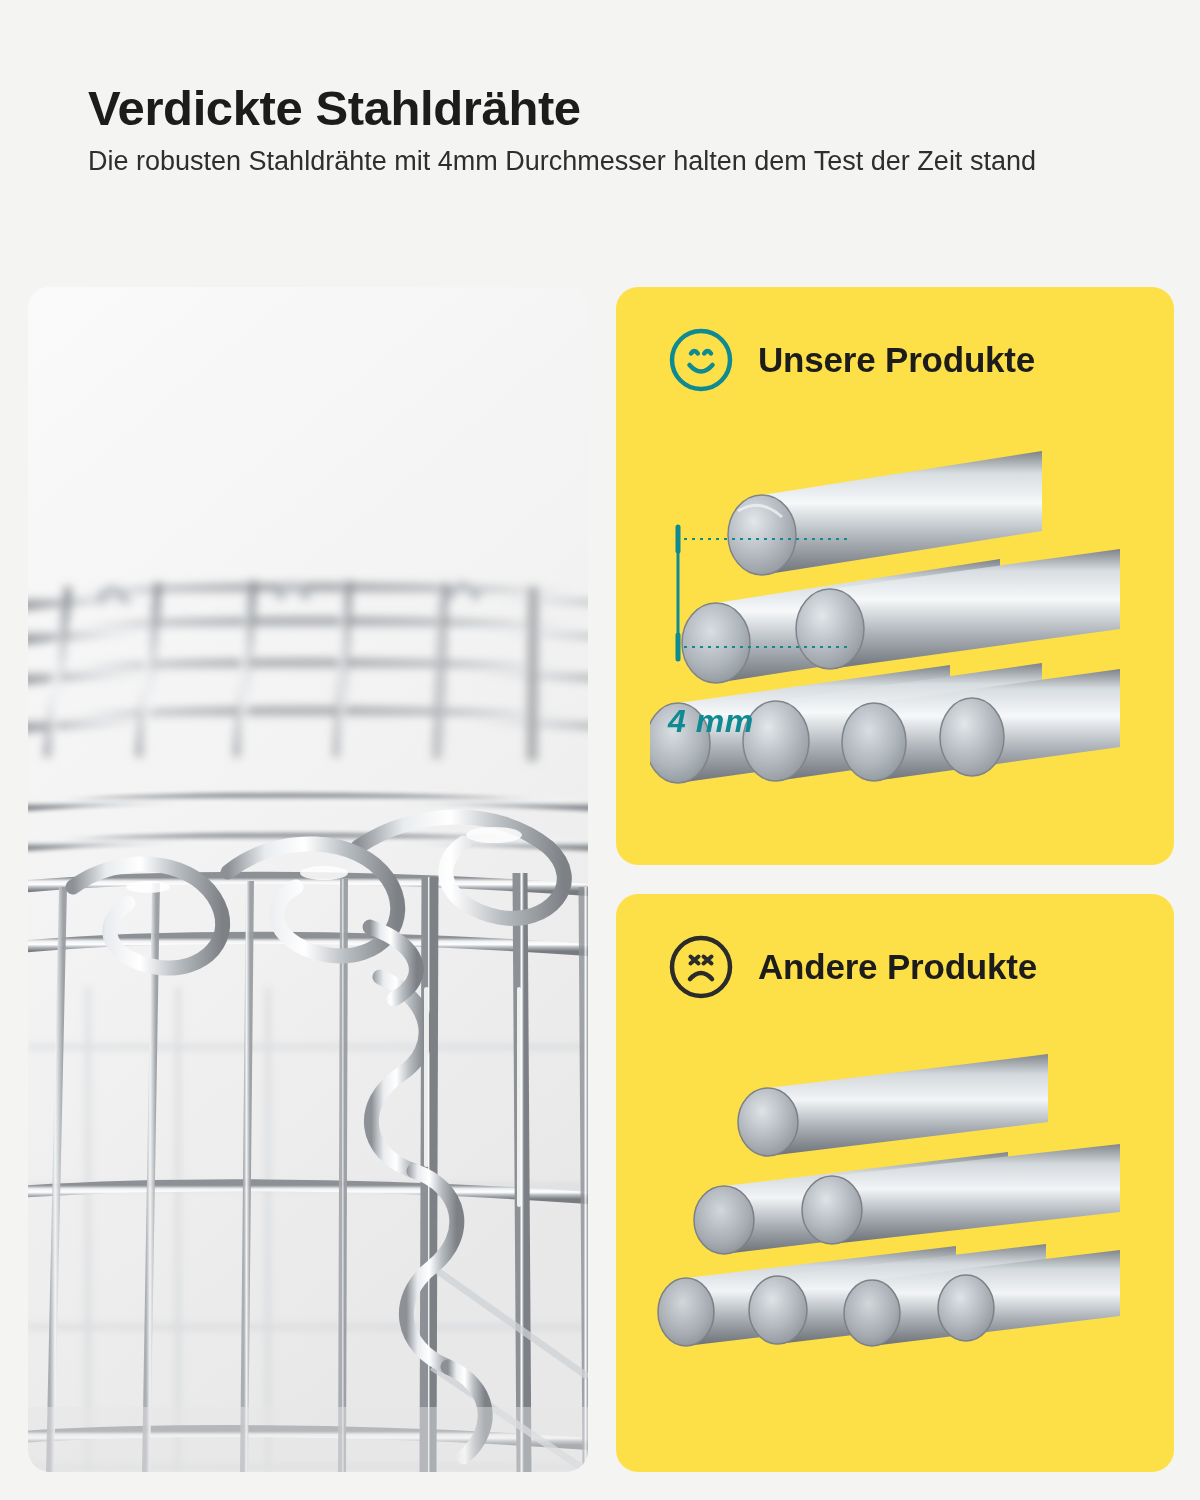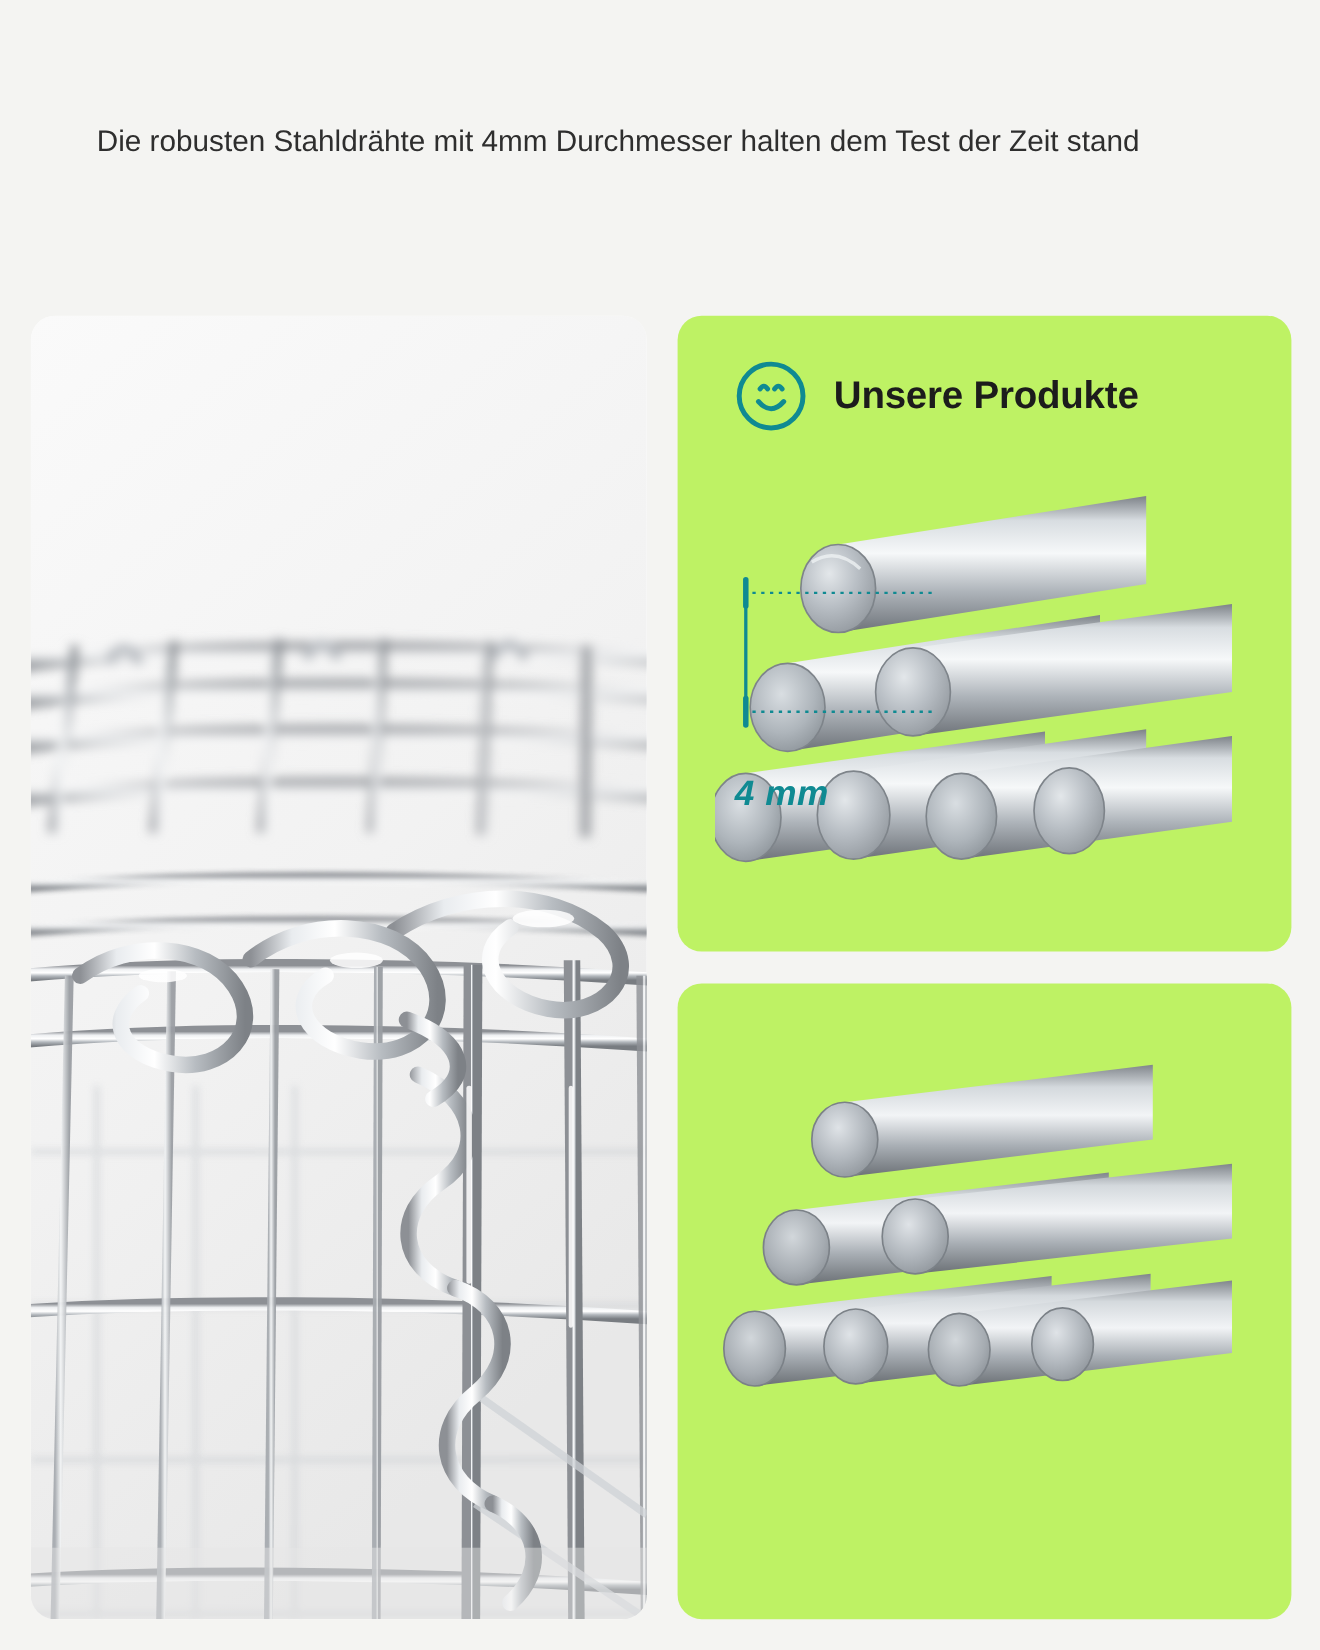--- a/index.html
+++ b/index.html
@@ -27,39 +27,39 @@
     width: 1030px;
   }
   .title {
     font-size: 49px;
     font-weight: 700;
     color: #1c1c1c;
     letter-spacing: -0.4px;
     line-height: 1.15;
   }
   .subtitle {
-    margin-top: 30px;
+    margin-top: 7px;
     font-size: 27px;
     font-weight: 400;
     color: #2e2e2e;
     line-height: 1.38;
     max-width: 1000px;
   }
 
   
   .content {
     position: absolute;
     left: 28px;
     top: 287px;
     width: 1146px;
     height: 1185px;
   }
 
   .card {
-    background: #bef264;
+    background: #fde047;
     border-radius: 22px;
     position: absolute;
     overflow: hidden;
   }
 
   
   .photo-card {
     left: 0;
     top: 0;
     width: 560px;
@@ -119,20 +119,21 @@
 
   
   .photo-svg { position: absolute; left: 0; top: 0; }
 </style>
 </head>
 <body>
 
 <div class="page">
 
   <div class="header">
+    <h1 class="title">Verdickte Stahldrähte</h1>
     <p class="subtitle">Die robusten Stahldrähte mit 4mm Durchmesser halten dem Test der Zeit stand</p>
   </div>
 
   <div class="content">
 
     <div class="card photo-card">
       <svg class="photo-svg" width="560" height="1185" viewBox="0 0 560 1185">
         <defs>
           <linearGradient id="bgGrad" x1="0" y1="0" x2="0.4" y2="1">
             <stop offset="0%" stop-color="#fafafa"></stop>
@@ -331,20 +332,29 @@
             <line x1="28" y1="136" x2="28" y2="244" stroke-width="3"></line>
             <line x1="34" y1="136" x2="200" y2="136" stroke-width="2.2" stroke-dasharray="3 5"></line>
             <line x1="34" y1="244" x2="200" y2="244" stroke-width="2.2" stroke-dasharray="3 5"></line>
           </g>
         </svg>
         <div class="dim-label">4 mm</div>
       </div>
     </div>
 
     <div class="card right-card-bottom">
+      <div class="card-head">
+        <svg class="face-icon" width="66" height="66" viewBox="0 0 66 66">
+          <circle cx="33" cy="33" r="29" fill="none" stroke="#2b2b2b" stroke-width="4.5"></circle>
+          <path d="M22.5 22.5 L30.5 29.5 M30.5 22.5 L22.5 29.5" stroke="#2b2b2b" stroke-width="4" stroke-linecap="round"></path>
+          <path d="M35.5 22.5 L43.5 29.5 M43.5 22.5 L35.5 29.5" stroke="#2b2b2b" stroke-width="4" stroke-linecap="round"></path>
+          <path d="M22 45 q11 -12 22 0" fill="none" stroke="#2b2b2b" stroke-width="4.5" stroke-linecap="round"></path>
+        </svg>
+        <div class="card-title muted">Andere Produkte</div>
+      </div>
 
       <div class="rods-wrap">
         <svg width="490" height="430" viewBox="0 0 490 430">
           <defs>
             <linearGradient id="rodBodyB" x1="0" y1="0" x2="0" y2="1">
               <stop offset="0%" stop-color="#80858b"></stop>
               <stop offset="20%" stop-color="#d4d9dd"></stop>
               <stop offset="45%" stop-color="#f2f4f6"></stop>
               <stop offset="72%" stop-color="#a9afb5"></stop>
               <stop offset="100%" stop-color="#6b7075"></stop>

